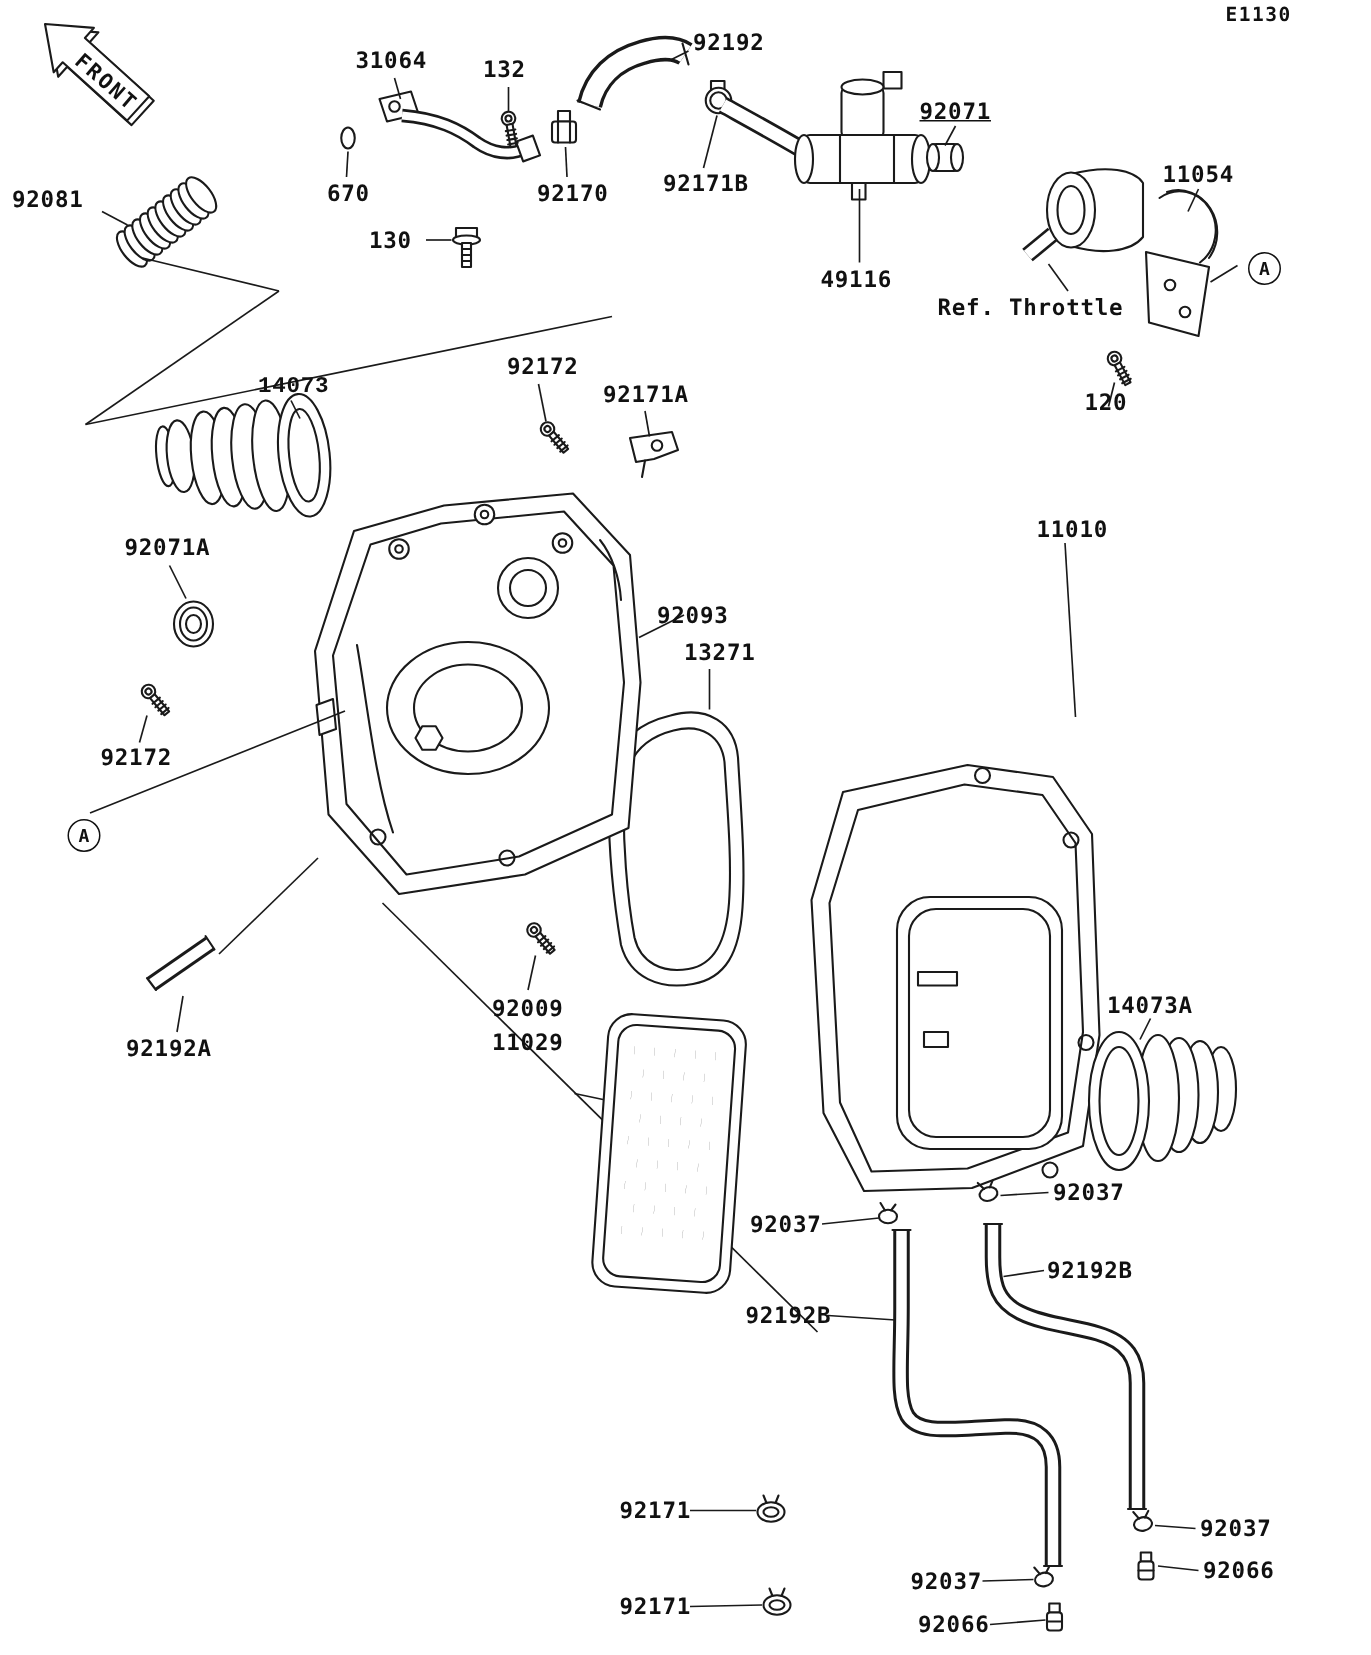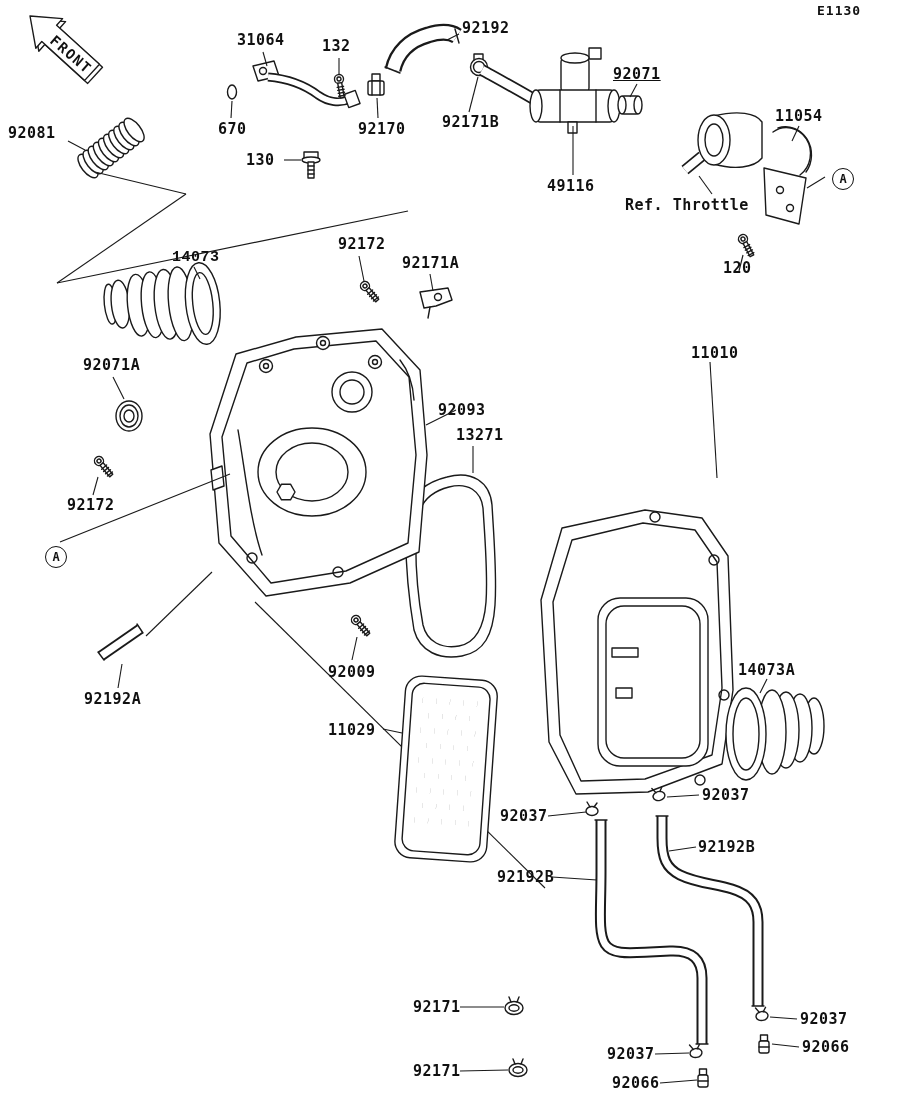--- a/index.html
+++ b/index.html
@@ -364,21 +364,21 @@
       <div class="part-label" style="left: 172px; top: 250px; font-family: Liberation Mono, monospace;">14073</div>
       <div class="part-label" style="left: 338px; top: 236px;">92172</div>
       <div class="part-label" style="left: 402px; top: 255px;">92171A</div>
       <div class="part-label" style="left: 691px; top: 345px;">11010</div>
       <div class="part-label" style="left: 83px; top: 357px;">92071A</div>
       <div class="part-label" style="left: 438px; top: 402px; text-align: right;">92093</div>
       <div class="part-label" style="left: 456px; top: 427px;">13271</div>
       <div class="part-label" style="left: 67px; top: 497px;">92172</div>
       <div class="part-label" style="left: 328px; top: 664px;">92009</div>
       <div class="part-label" style="left: 84px; top: 691px;">92192A</div>
-      <div class="part-label" style="left: 328px; top: 722px;">11029</div>
+      <div class="part-label" style="left: 328px; top: 687px;">11029</div>
       <div class="part-label" style="left: 738px; top: 662px;">14073A</div>
       <div class="part-label" style="left: 702px; top: 787px;">92037</div>
       <div class="part-label" style="left: 500px; top: 808px;">92037</div>
       <div class="part-label" style="left: 698px; top: 839px;">92192B</div>
       <div class="part-label" style="left: 497px; top: 869px;">92192B</div>
       <div class="part-label" style="left: 413px; top: 999px;">92171</div>
       <div class="part-label" style="left: 413px; top: 1063px;">92171</div>
       <div class="part-label" style="left: 800px; top: 1011px;">92037</div>
       <div class="part-label" style="left: 607px; top: 1046px;">92037</div>
       <div class="part-label" style="left: 802px; top: 1039px;">92066</div>

